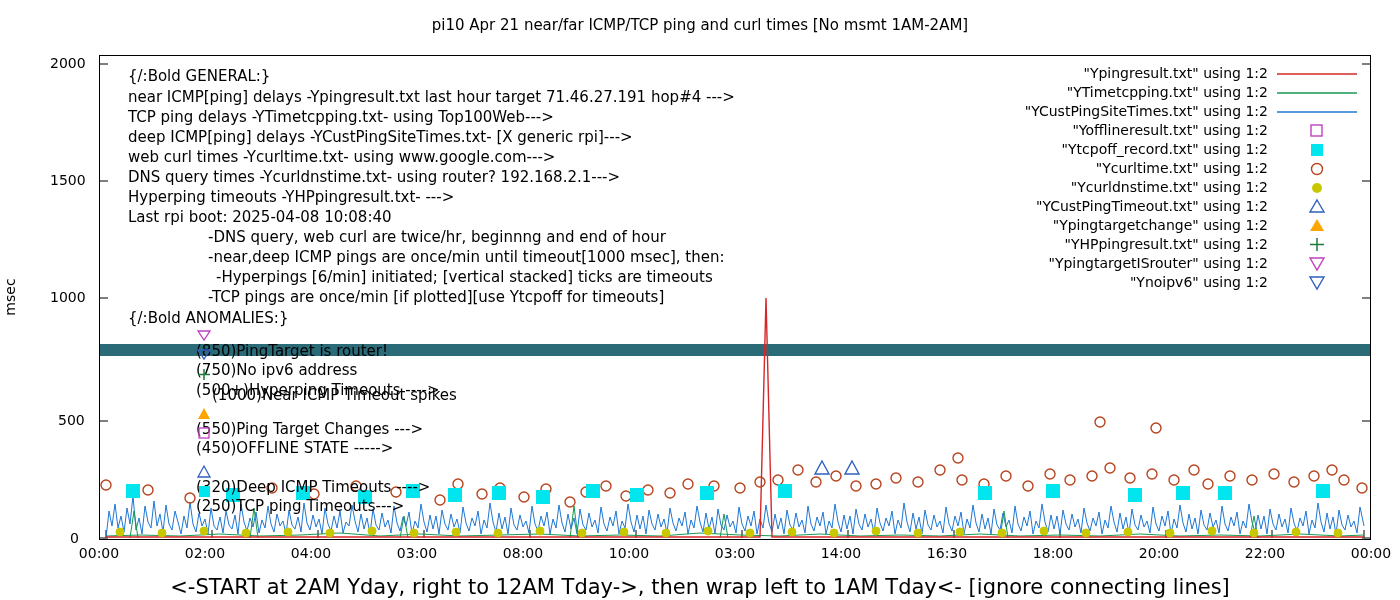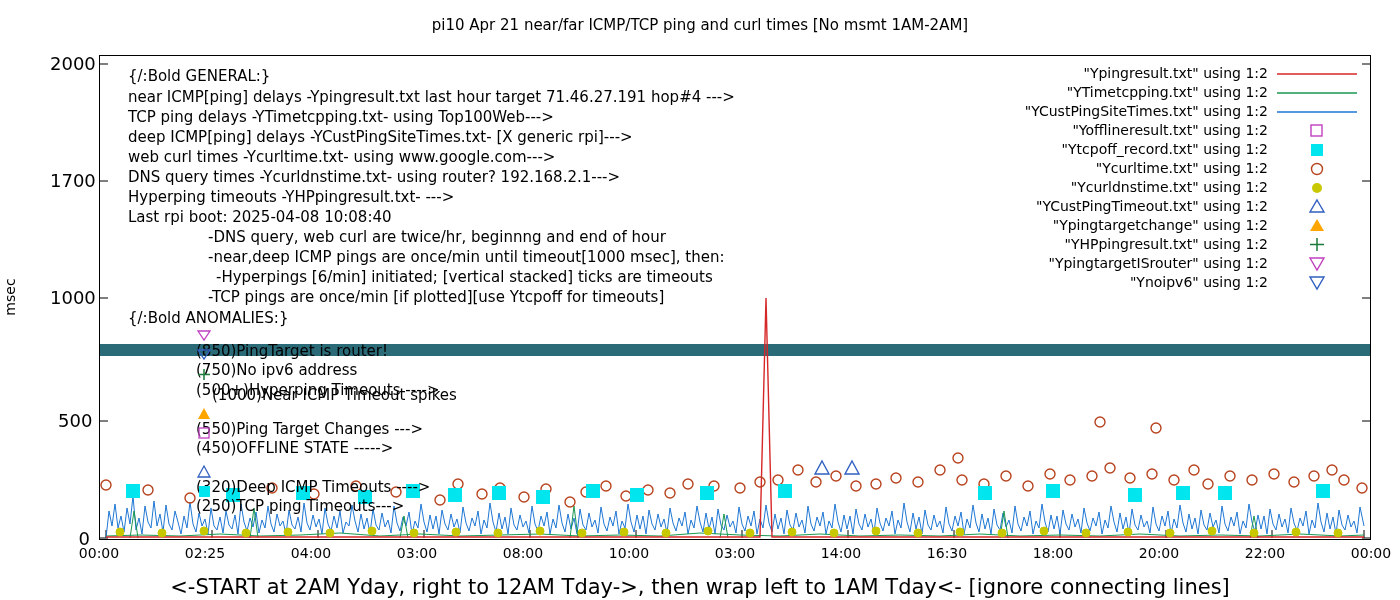--- a/index.html
+++ b/index.html
@@ -1,47 +1,47 @@
 <!DOCTYPE html>
 <html><head>
 <meta charset="utf-8">
 <style>
   html,body{margin:0;padding:0;background:#ffffff;}
   body{width:1400px;height:600px;overflow:hidden;font-family:"DejaVu Sans","Liberation Sans",sans-serif;color:#000;}
   #root{position:relative;width:1400px;height:600px;}
   .title{position:absolute;top:16px;left:0;width:1400px;text-align:center;font-size:15px;color:#000;}
   .plot{position:absolute;left:99px;top:55px;width:1272px;height:485px;border:1px solid #000;box-sizing:border-box;background:#fff;overflow:hidden;}
-  .ytick-lab{position:absolute;font-size:18px;transform:translateY(-50%);white-space:nowrap;text-align:right;}
+  .ytick-lab{position:absolute;font-size:14px;transform:translateY(-50%);white-space:nowrap;text-align:left;}
   .xtick-lab{position:absolute;font-size:14px;transform:translateX(-50%);white-space:nowrap;top:545px;}
   .ylabel{position:absolute;left:10px;top:297px;font-size:14px;transform:translate(-50%,-50%) rotate(-90deg);transform-origin:center;white-space:nowrap;}
   .xlabel{position:absolute;top:575px;left:0;width:1400px;text-align:center;font-size:21px;}
   .anno{position:absolute;font-size:15px;white-space:nowrap;color:#000;}
   .legend{position:absolute;font-size:14px;white-space:nowrap;text-align:right;}
   .legend-row{position:relative;height:19px;line-height:19px;}
   .legend-text{position:absolute;right:94px;top:0;font-size:14px;white-space:nowrap;}
   .legend-key{position:absolute;right:0;top:0;width:90px;height:19px;}
   svg{display:block;}
 </style>
 </head>
 <body>
 
 <div id="root">
 
   <div class="title">pi10 Apr 21  near/far ICMP/TCP ping and curl times [No msmt 1AM-2AM]</div>
 
   <div class="ylabel">msec</div>
 
   <div class="ytick-lab" style="left:50px;top:63px;width:40px;">2000</div>
-  <div class="ytick-lab" style="left:50px;top:180px;width:40px;">1700</div>
+  <div class="ytick-lab" style="left:50px;top:180px;width:40px;">1500</div>
   <div class="ytick-lab" style="left:50px;top:297px;width:40px;">1000</div>
   <div class="ytick-lab" style="left:58px;top:420px;width:32px;">500</div>
   <div class="ytick-lab" style="left:70px;top:538px;width:20px;">0</div>
 
   <div class="xtick-lab" style="left:99px;">00:00</div>
-  <div class="xtick-lab" style="left:205px;">02:25</div>
+  <div class="xtick-lab" style="left:205px;">02:00</div>
   <div class="xtick-lab" style="left:311px;">04:00</div>
   <div class="xtick-lab" style="left:417px;">03:00</div>
   <div class="xtick-lab" style="left:523px;">08:00</div>
   <div class="xtick-lab" style="left:629px;">10:00</div>
   <div class="xtick-lab" style="left:735px;">03:00</div>
   <div class="xtick-lab" style="left:841px;">14:00</div>
   <div class="xtick-lab" style="left:947px;">16:30</div>
   <div class="xtick-lab" style="left:1053px;">18:00</div>
   <div class="xtick-lab" style="left:1159px;">20:00</div>
   <div class="xtick-lab" style="left:1265px;">22:00</div>

